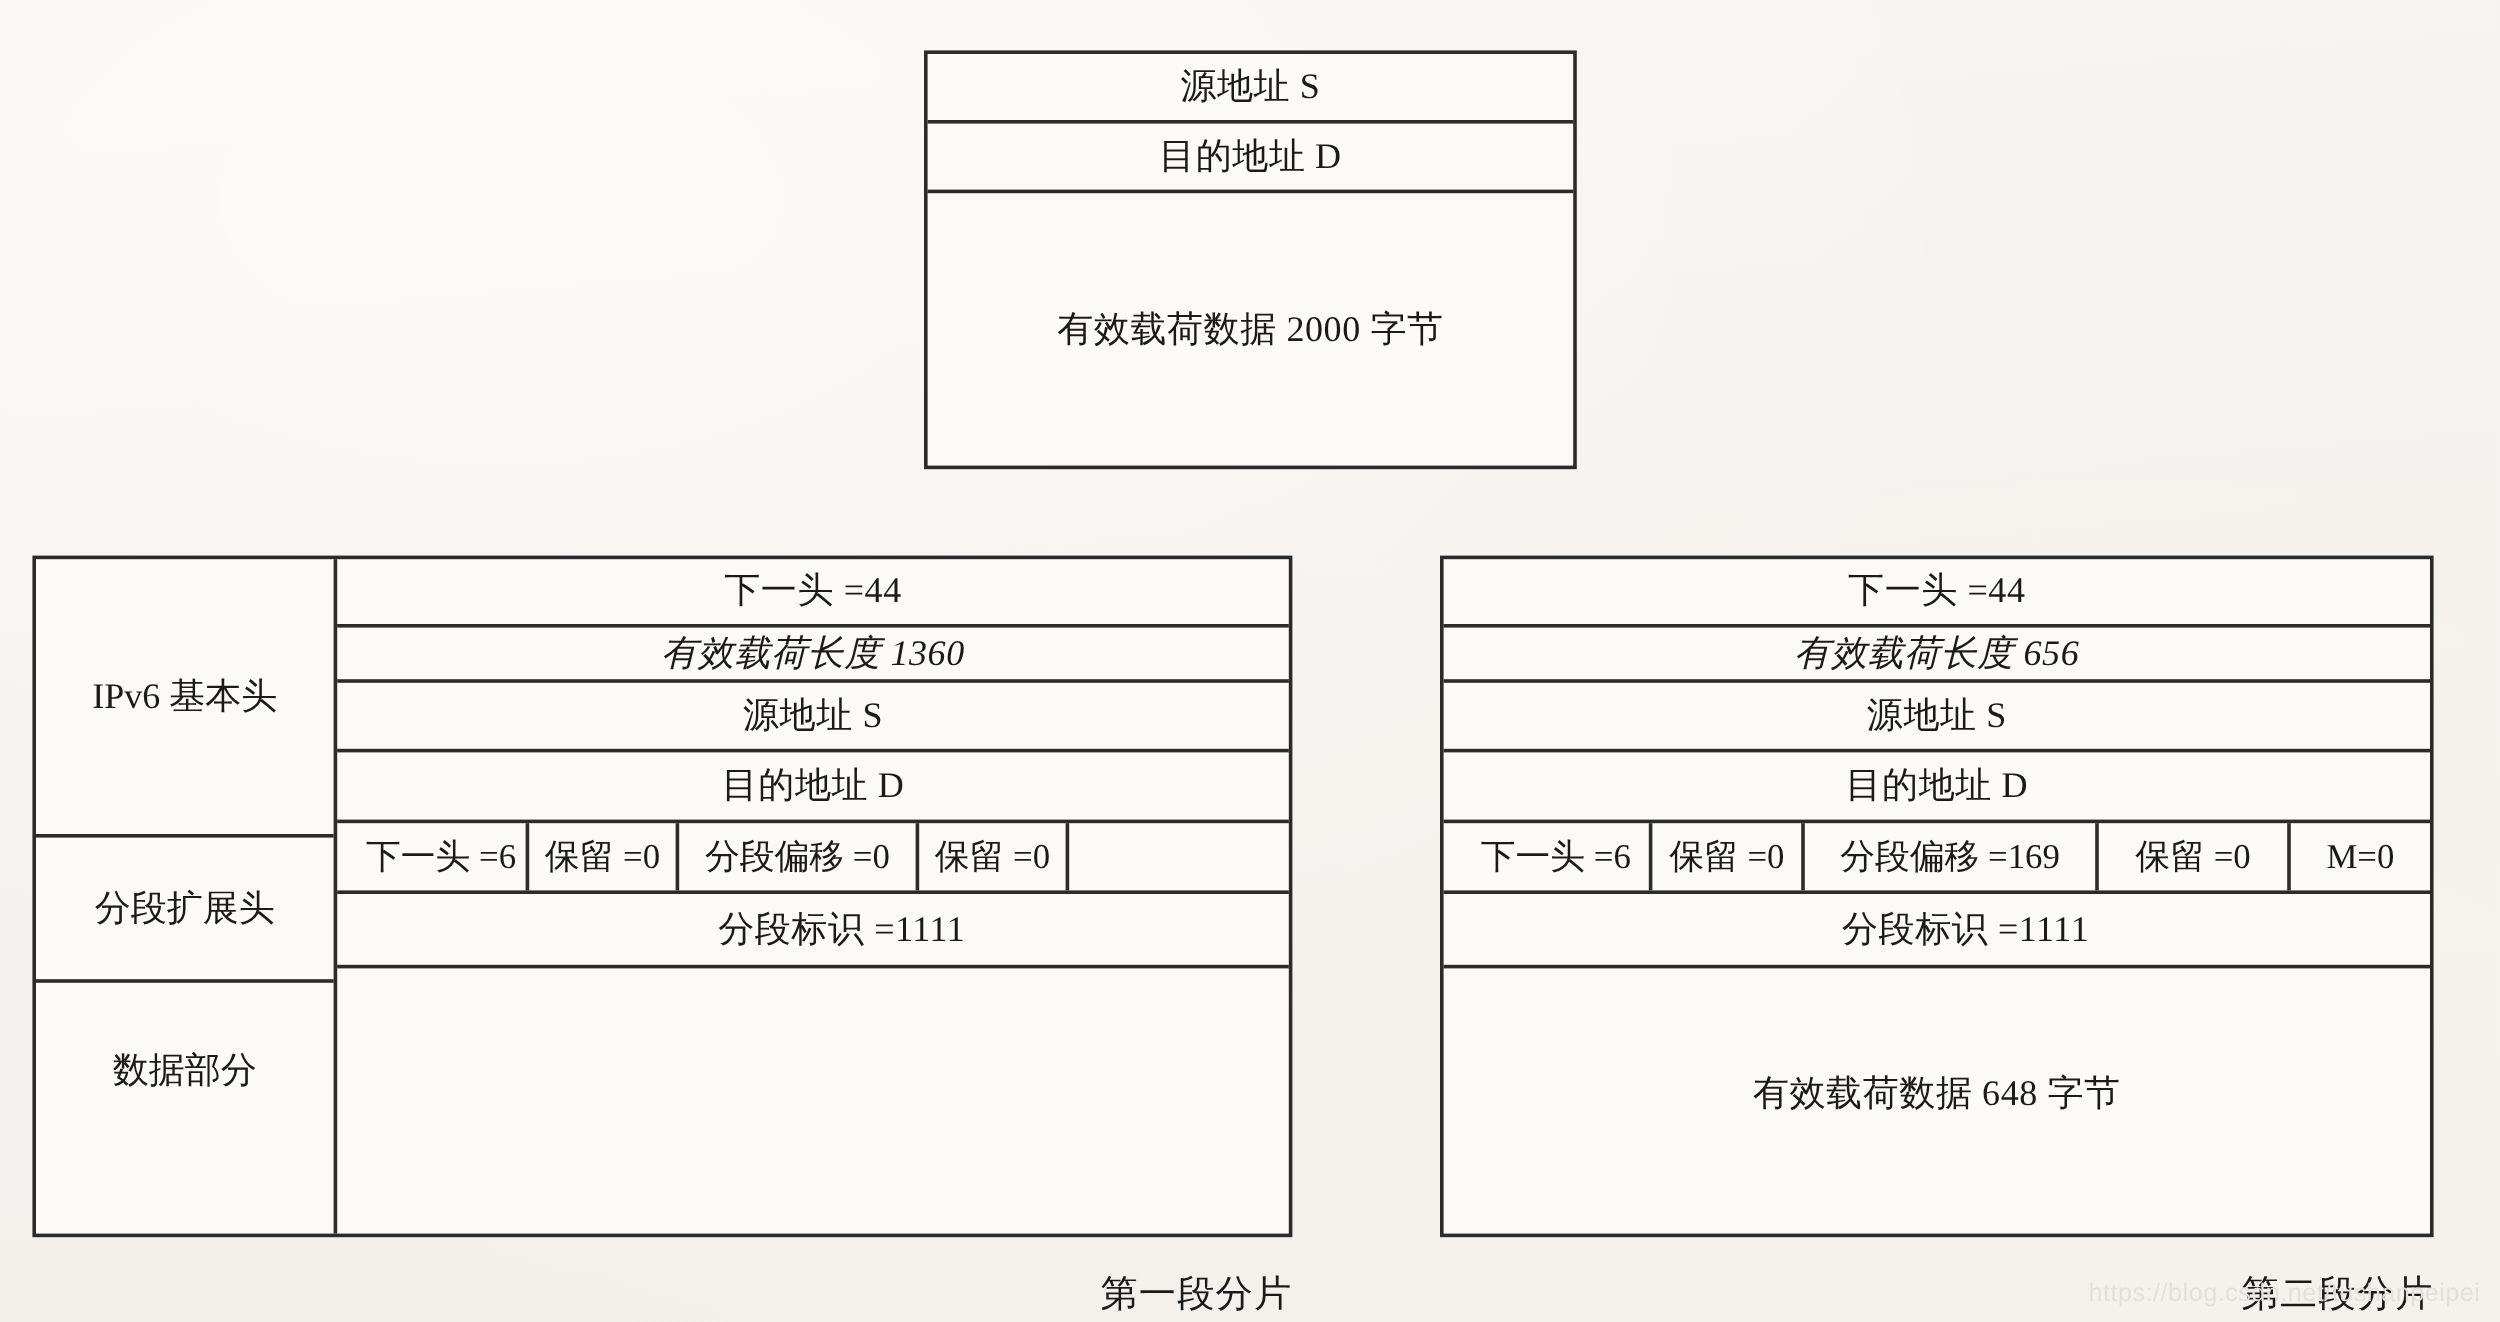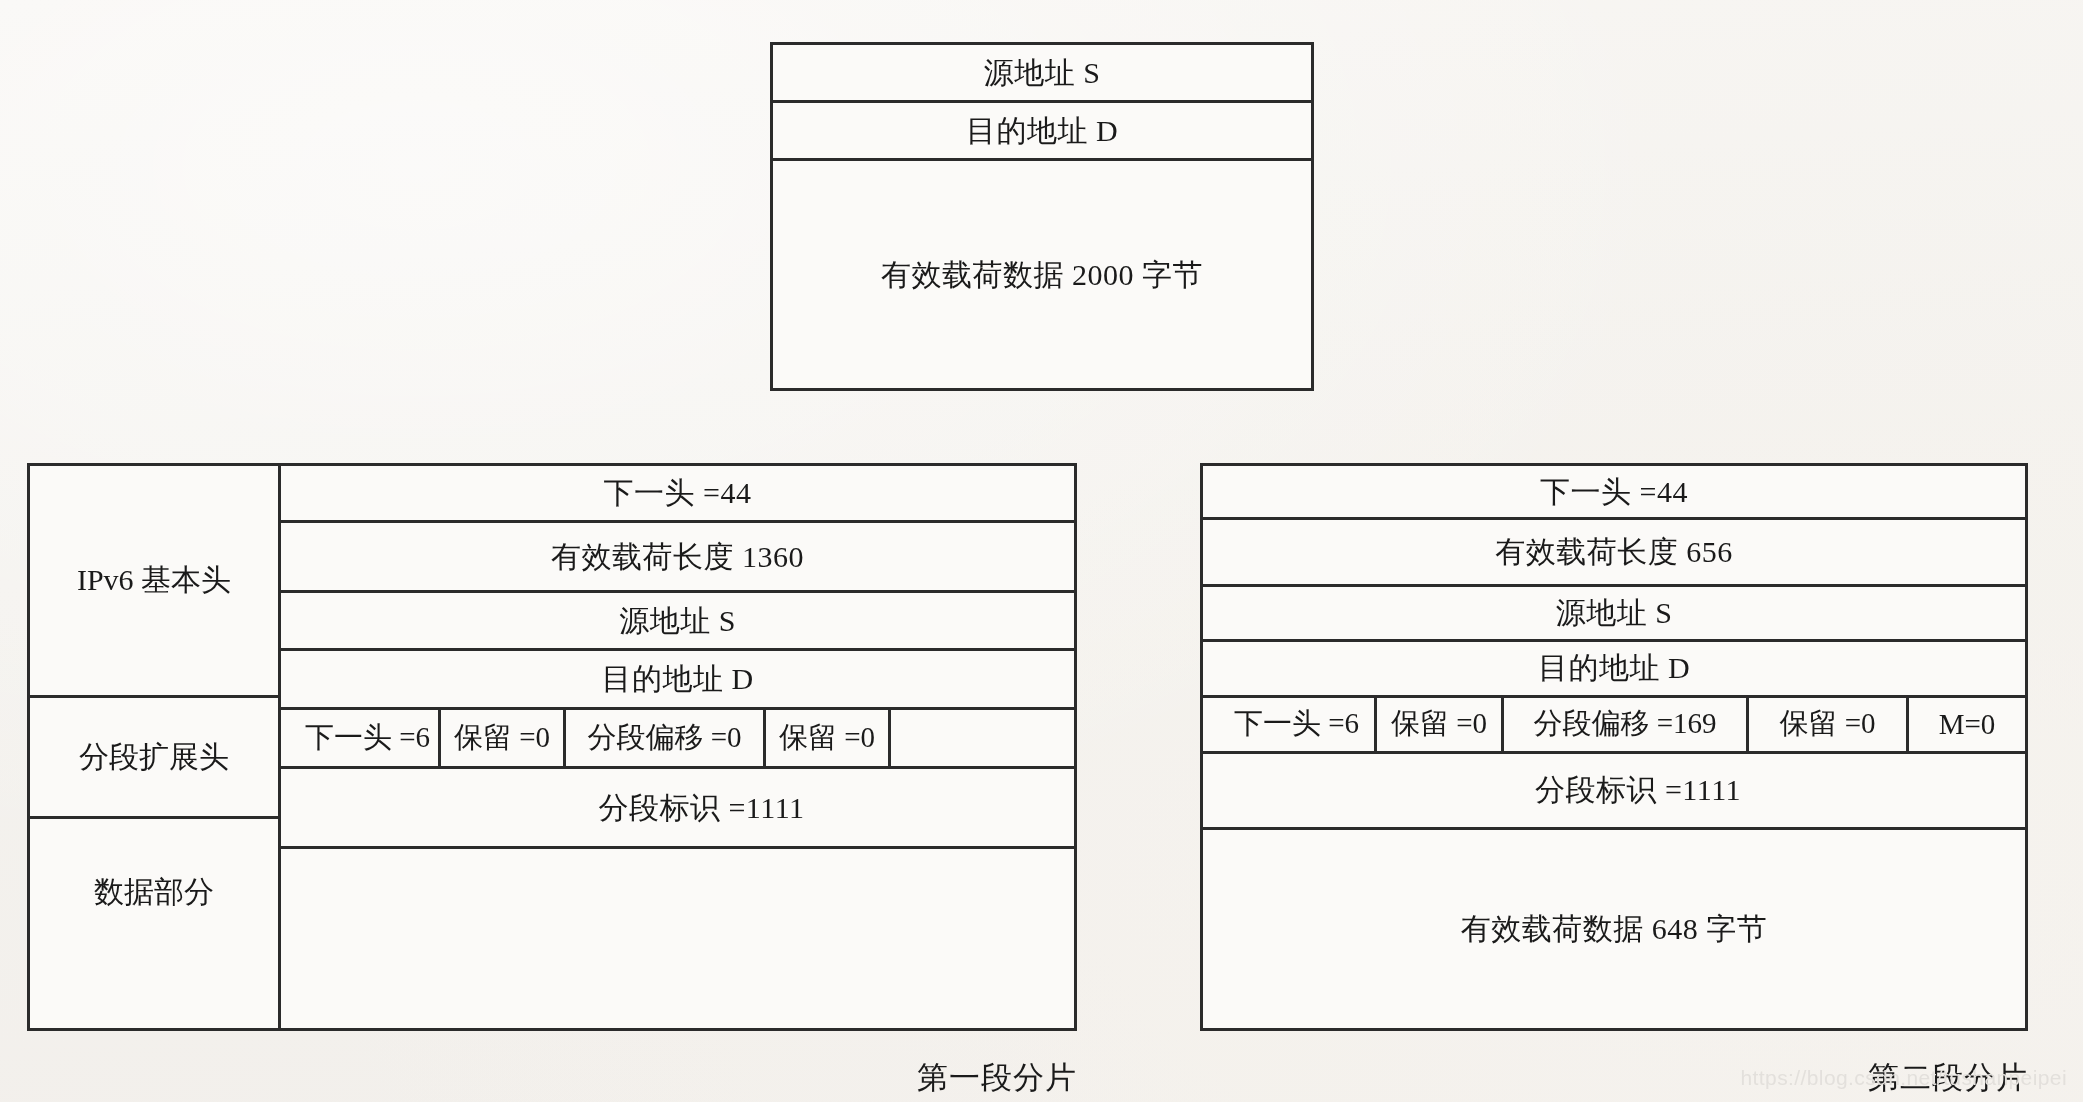--- a/index.html
+++ b/index.html
@@ -101,25 +101,25 @@
   .lc-frag { height: 121px; }
   .lc-data { height: 147px; }
 
   .field-col {
     box-sizing: border-box;
     flex: 1 1 auto;
     display: flex;
     flex-direction: column;
   }
   .f-next   { height: 57px; }
-  .f-len    { height: 70px; }
+  .f-len    { height: 46px; font-style: italic; }
   .f-src    { height: 58px; }
   .f-dst    { height: 59px; }
   .f-sub    { height: 59px; padding-left: 16px; }
-  .f-ident  { height: 80px; padding-left: 48px; }
+  .f-ident  { height: 62px; padding-left: 48px; }
   .f-data   { height: 209px; }
 
   
   .subfield-row {
     box-sizing: border-box;
     display: flex;
     width: 100%;
     border-bottom: 3px solid #2b2b2b;
   }
   .subfield {

